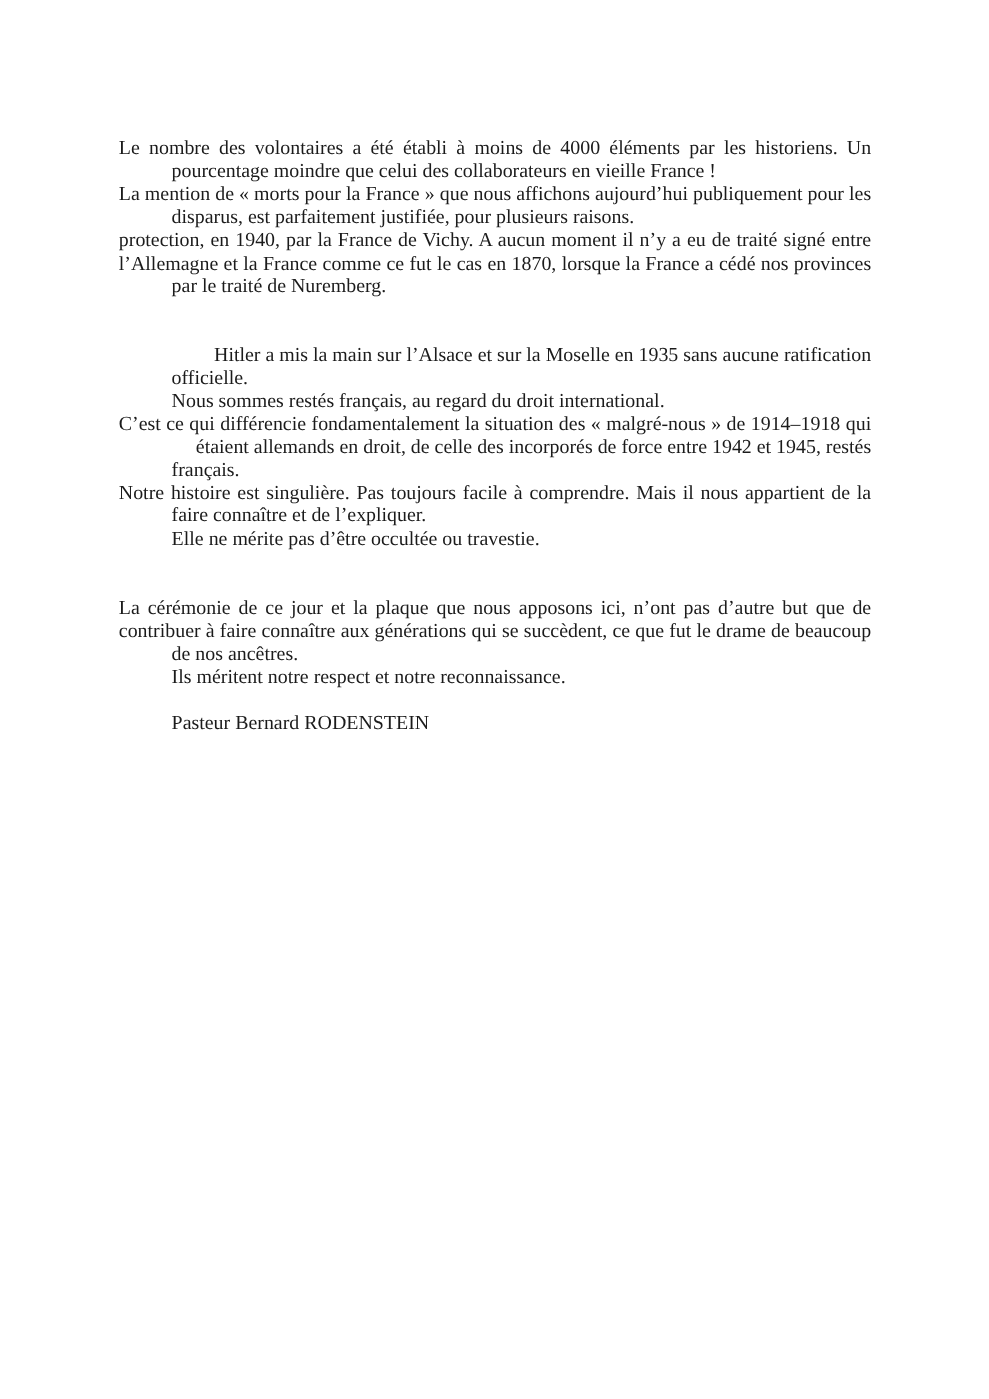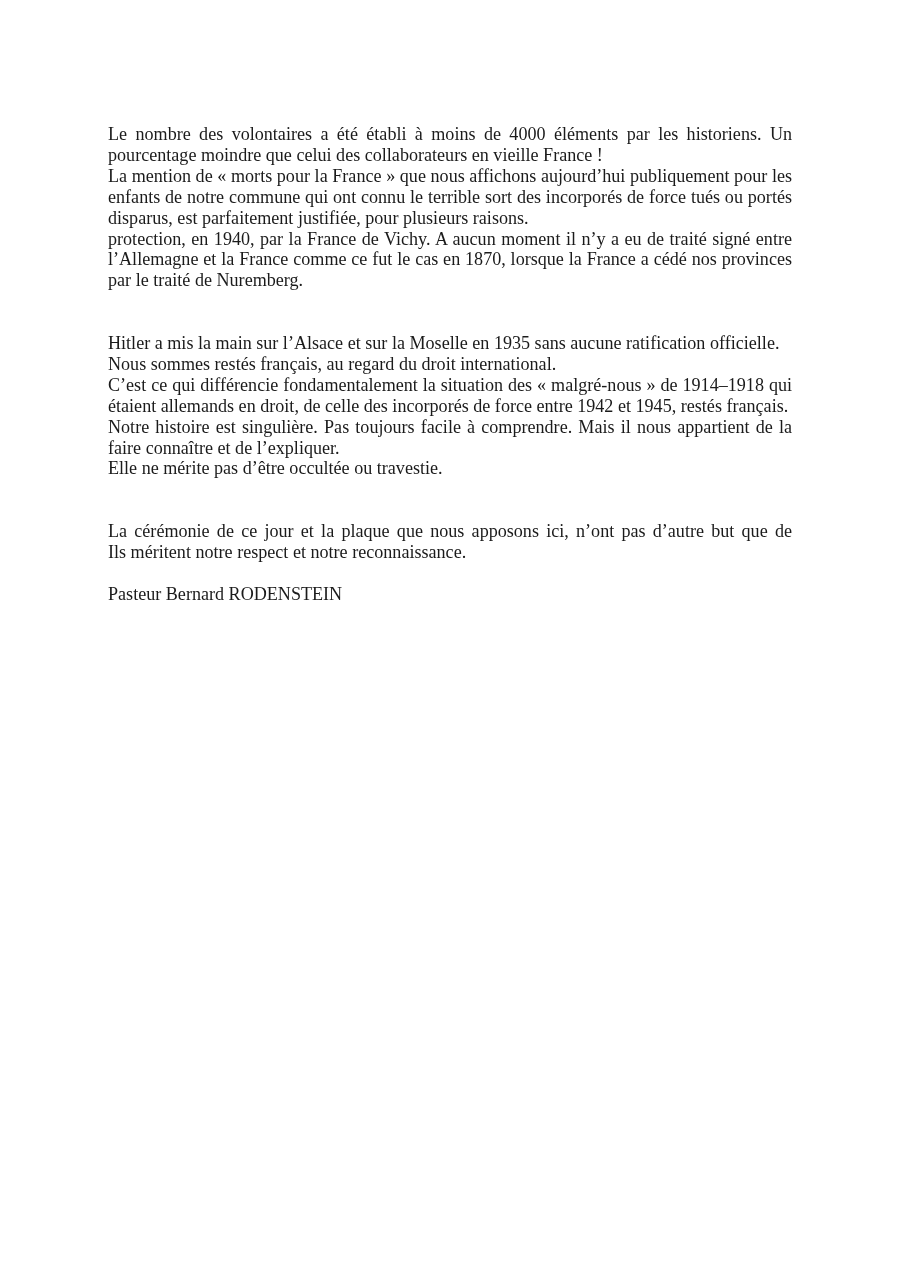--- a/index.html
+++ b/index.html
@@ -28,36 +28,36 @@
   }
   .block { margin: 0; }
   .gap1 { margin-top: 20.9px; }
   .gap2 { margin-top: 41.8px; }
   .line {
     text-align: justify;
     text-align-last: justify;
     white-space: normal;
   }
   .line.last {
-    text-align: left;
+    text-align: right;
     text-align-last: left;
+    margin-left: 48px;
   }
 </style>
 </head>
 <body>
 
 <div class="page">
   <div class="content">
       <div class="block">
         <div class="line">Le nombre des volontaires a été établi à moins de 4000 éléments par les historiens. Un</div>
         <div class="line last">pourcentage moindre que celui des collaborateurs en vieille France&nbsp;!</div>
       </div>
       <div class="block">
         <div class="line">La mention de «&nbsp;morts pour la France&nbsp;» que nous affichons aujourd’hui publiquement pour les</div>
-        <div class="line">enfants de notre commune qui ont connu le terrible sort des incorporés de force tués ou portés</div>
         <div class="line last">disparus, est parfaitement justifiée, pour plusieurs raisons.</div>
       </div>
       <div class="block">
         <div class="line">protection, en 1940, par la France de Vichy. A aucun moment il n’y a eu de traité signé entre</div>
         <div class="line">l’Allemagne et la France comme ce fut le cas en 1870, lorsque la France a cédé nos provinces</div>
         <div class="line last">par le traité de Nuremberg.</div>
       </div>
       <div class="block gap2">
         <div class="line last">Hitler a mis la main sur l’Alsace et sur la Moselle en 1935 sans aucune ratification officielle.</div>
       </div>
@@ -70,20 +70,22 @@
       </div>
       <div class="block">
         <div class="line">Notre histoire est singulière. Pas toujours facile à comprendre. Mais il nous appartient de la</div>
         <div class="line last">faire connaître et de l’expliquer.</div>
       </div>
       <div class="block">
         <div class="line last">Elle ne mérite pas d’être occultée ou travestie.</div>
       </div>
       <div class="block gap2">
         <div class="line">La cérémonie de ce jour et la plaque que nous apposons ici, n’ont pas d’autre but que de</div>
+        <div class="line">contribuer à faire connaître aux générations qui se succèdent, ce que fut le drame de beaucoup</div>
+        <div class="line last">de nos ancêtres.</div>
       </div>
       <div class="block">
         <div class="line last">Ils méritent notre respect et notre reconnaissance.</div>
       </div>
       <div class="block gap1">
         <div class="line last">Pasteur Bernard RODENSTEIN</div>
       </div>
     </div>
 </div>
 

